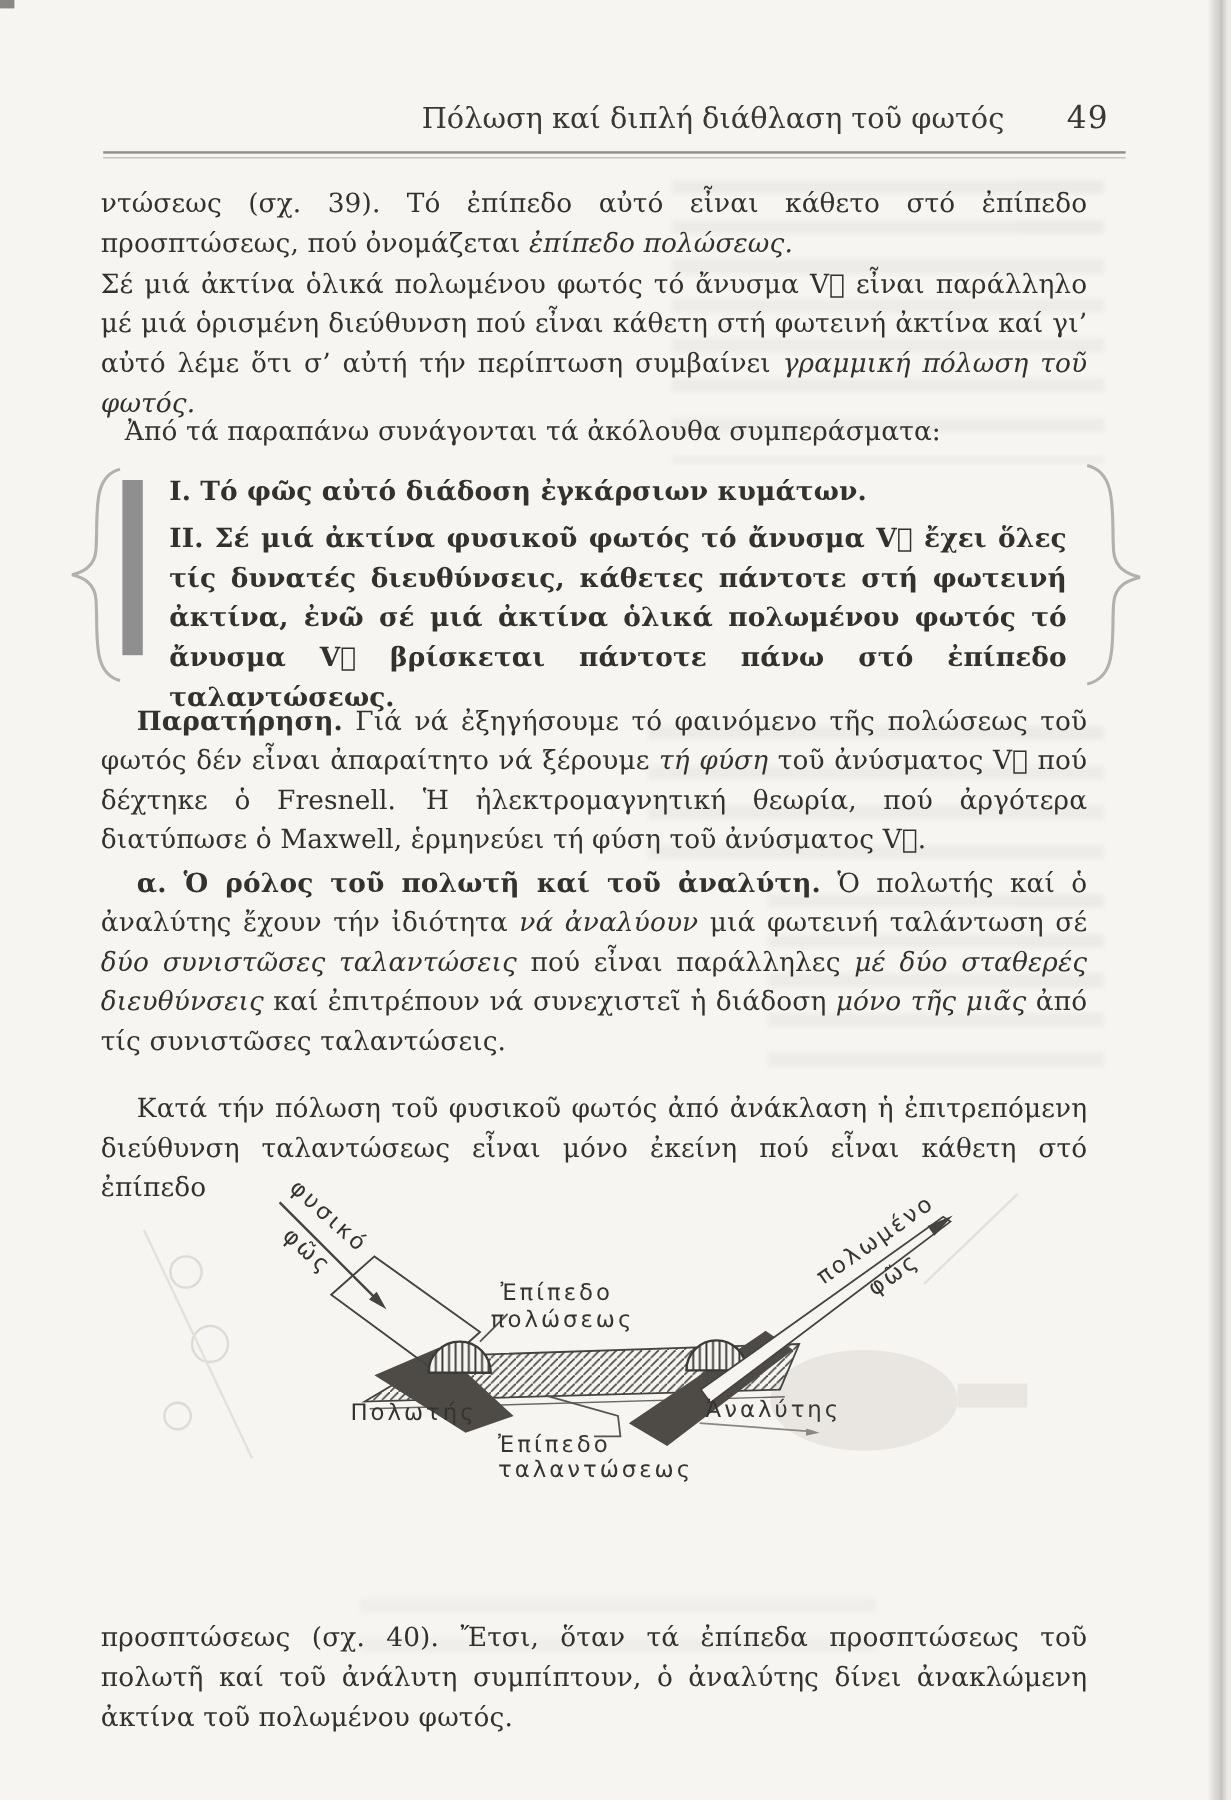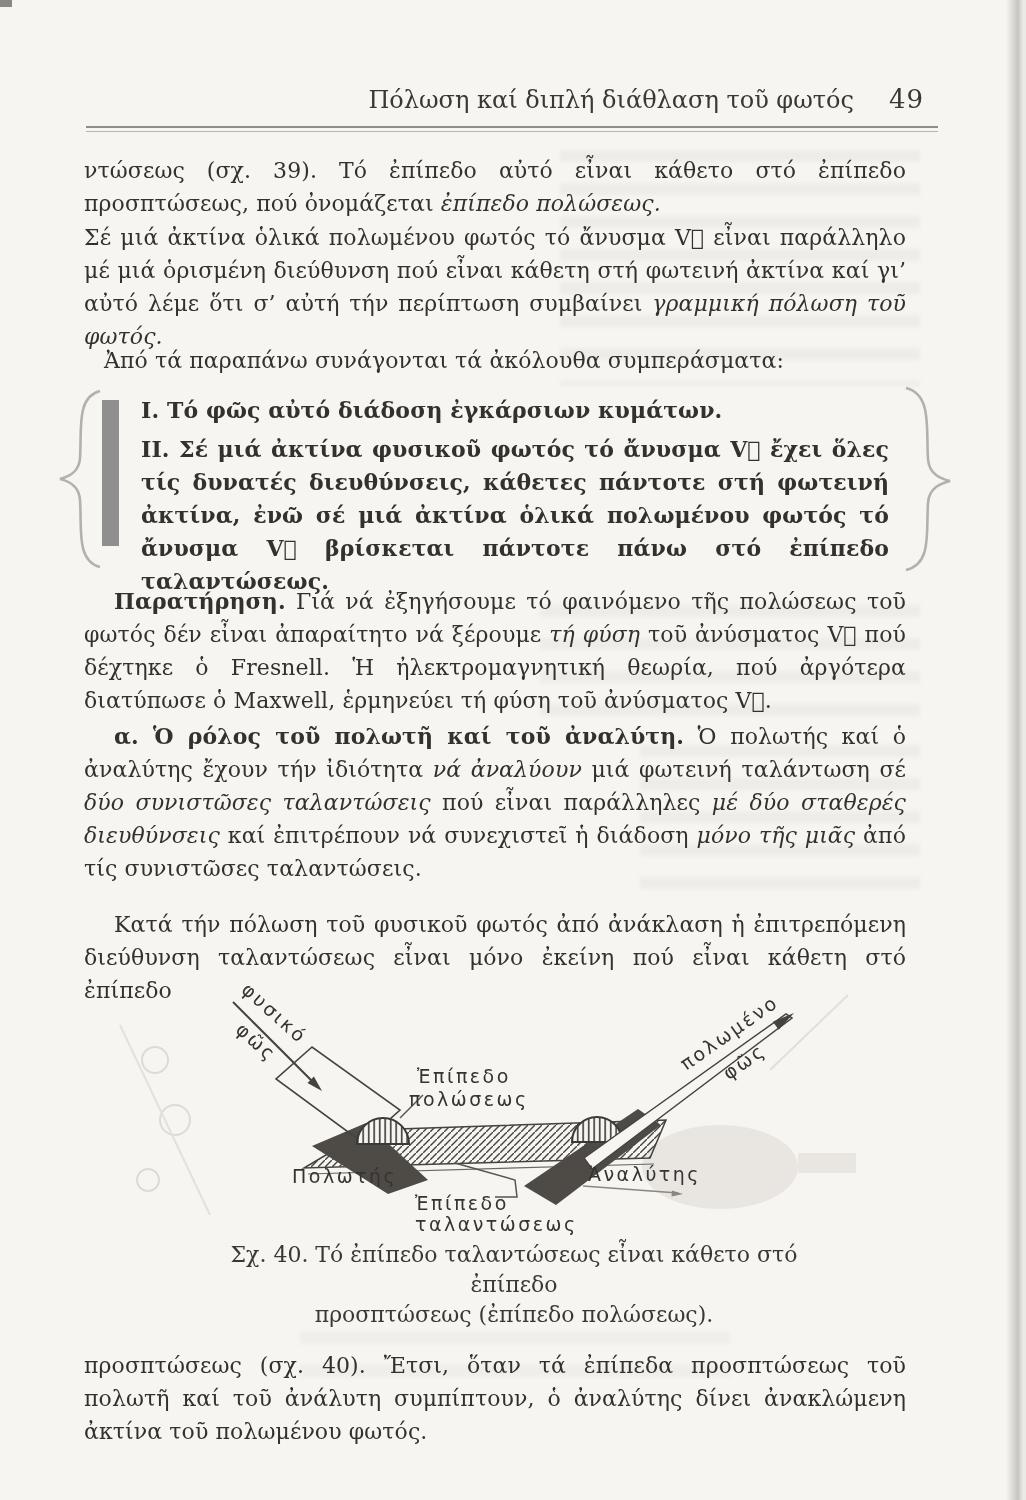--- a/index.html
+++ b/index.html
@@ -14,21 +14,21 @@
     letter-spacing:0.1px;
   }
   .indent { text-indent:30px; }
   .small-indent { text-indent:20px; }
   em { font-style:italic; }
   b, .bold { font-weight:bold; }
   .header {
     position:absolute; top:84px; left:84px; width:840px;
     text-align:right; font-size:24px; color:#3a3834;
   }
-  .pagenum { margin-left:35px; font-size:26px; letter-spacing:1px;text-align:center; }
+  .pagenum { margin-left:52px; font-size:26px; letter-spacing:1px;text-align:center; }
   .rule {
     position:absolute; top:126px; left:86px; width:852px; height:3px;
     border-top:2px solid #8f8d89; border-bottom:1px solid #b8b6b2;
   }
   .concl { left:141px; width:748px; font-weight:bold; }
   .bar { position:absolute; left:102px; top:400px; width:17px; height:146px; background:#8f8f8f; }
   .brace { position:absolute; }
   .figure-svg { position:absolute; left:80px; top:985px; }
   .caption {
     position:absolute; top:1240px; left:214px; width:600px;
@@ -162,22 +162,18 @@
 
     <text class="fig-label" x="335" y="225">Ἐπίπεδο</text>
     <text class="fig-label" x="335" y="246">ταλαντώσεως</text>
 
     <text class="fig-label" x="508" y="196">Ἀναλύτης</text>
 
     <text class="fig-label" transform="rotate(-35 653 53)" x="653" y="53" text-anchor="middle">πολωμένο</text>
     <text class="fig-label" transform="rotate(-35 668 82)" x="668" y="82" text-anchor="middle">φῶς</text>
   </svg>
 
-  <div class="caption">
-    <div>Σχ. 40. Τό ἐπίπεδο ταλαντώσεως εἶναι κάθετο στό ἐπίπεδο</div>
-    <div>προσπτώσεως (ἐπίπεδο πολώσεως).</div>
-  </div>
 
   <div class="para" style="top:1349px">
     <span>προσπτώσεως (σχ. 40). Ἔτσι, ὅταν τά ἐπίπεδα προσπτώσεως τοῦ πολωτῆ καί τοῦ ἀνάλυτη συμπίπτουν, ὁ ἀναλύτης δίνει ἀνακλώμενη ἀκτίνα τοῦ πολωμένου φωτός.</span>
   </div>
 
 </div>
 
 </body></html>

